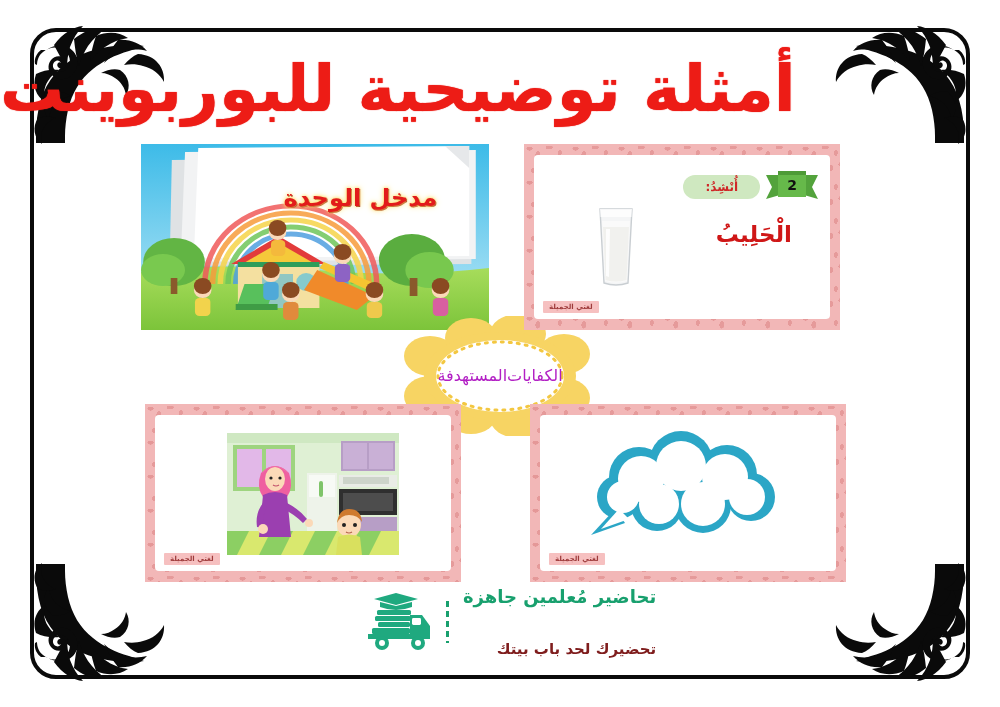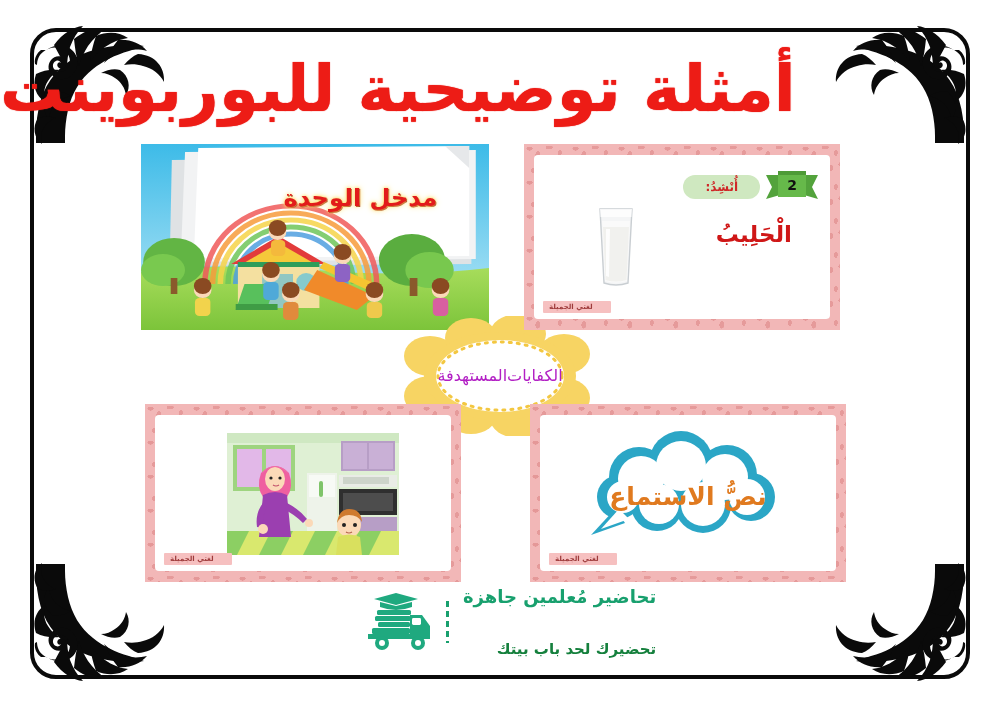--- a/index.html
+++ b/index.html
@@ -94,21 +94,21 @@
     width: 100%; height: 100%;
     background: #ffffff;
     border-radius: 4px;
     overflow: hidden;
   }
   .foot-tag {
     position: absolute; left: 9px; bottom: 6px;
     background: #f6c0c0;
     color: #9e3b3b;
     font-size: 7px; font-weight: bold;
-    padding: 2px 18px 2px 6px;
+    padding: 2px 6px 2px 6px;
     direction: rtl;
     border-radius: 1px;
     letter-spacing: .2px;
   }
 
   
   .pill {
     position: absolute; right: 70px; top: 20px;
     background: #cfe8c0;
     color: #cf2727;
@@ -164,21 +164,21 @@
 
   
   .logo {
     position:absolute; left:0; right:0; bottom: 48px;
     display:flex; align-items:center; justify-content:center;
     gap: 14px;
     direction: rtl;
   }
   .logo-text { text-align: right; line-height: 1.25; direction: rtl; }
   .logo-l1 { color:#18a06e; font-size:18px; font-weight:bold; }
-  .logo-l2 { color:#15803d; font-size:15px; font-weight:bold;margin-top:32px; }
+  .logo-l2 { color:#7f1d1d; font-size:15px; font-weight:bold;margin-top:32px; }
   .logo-div { width:3px; height:42px; background: repeating-linear-gradient(#18a06e 0 6px, transparent 6px 10px); }
   .logo-icon { width: 88px; height: 58px; }
   .logo-icon svg { width:100%; height:100%; display:block; }
 </style>
 </head>
 <body>
 
 <div class="page">
 
   <div class="frame-line"></div>
@@ -476,21 +476,20 @@
               <circle cx="66" cy="48" r="23"></circle>
               <circle cx="106" cy="35" r="25"></circle>
               <circle cx="150" cy="46" r="23"></circle>
               <circle cx="172" cy="66" r="18"></circle>
               <circle cx="128" cy="73" r="22"></circle>
               <circle cx="84" cy="73" r="20"></circle>
               <circle cx="48" cy="66" r="16"></circle>
               <polygon points="44,78 26,98 54,88"></polygon>
             </g>
           </svg>
-          <div class="cloud-text">نصُّ الاستماع</div>
         </div>
         <div class="foot-tag">لغتي الجميلة</div>
       </div>
     </div>
   </div>
 
   <div class="logo">
     <div class="logo-text">
       <div class="logo-l1">تحاضير مُعلمين جاهزة</div>
       <div class="logo-l2">تحضيرك لحد باب بيتك</div>

